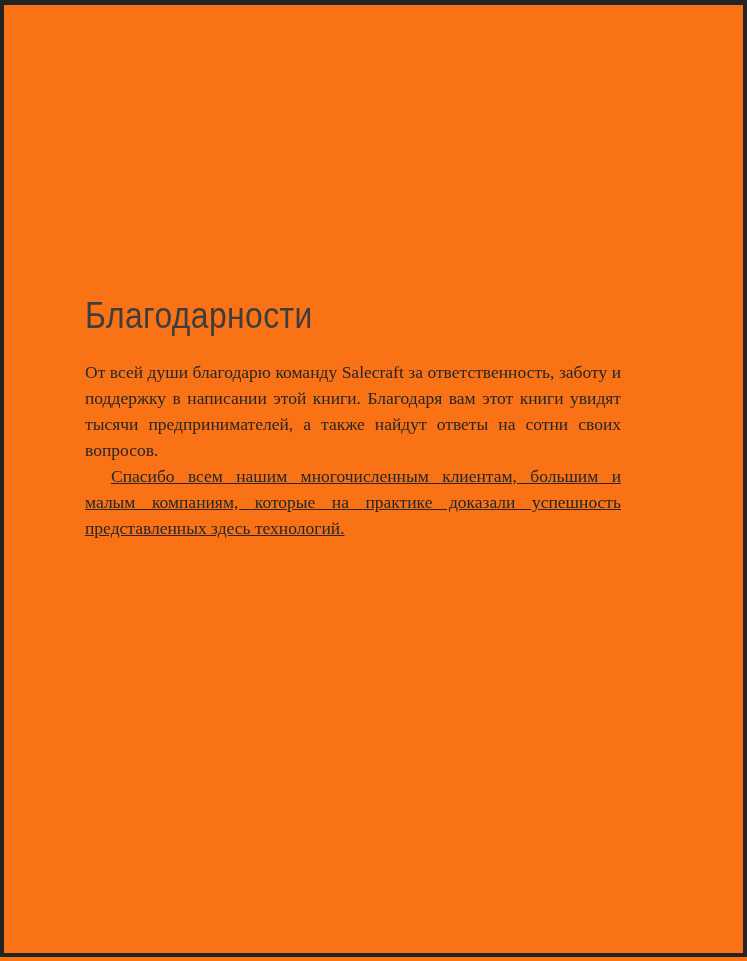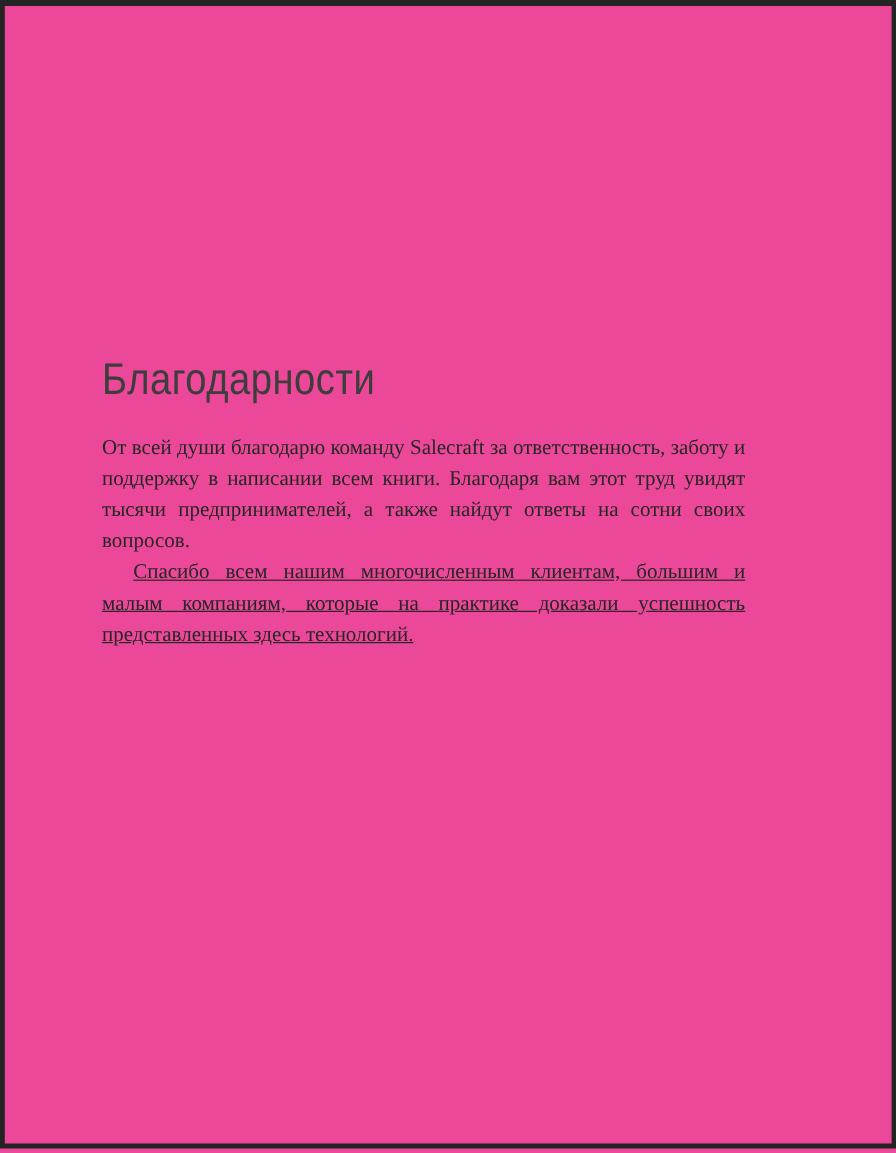--- a/index.html
+++ b/index.html
@@ -4,21 +4,21 @@
 <style>
   html, body {
     margin: 0;
     padding: 0;
     background: #ffffff;
   }
   .scan {
     position: relative;
     width: 747px;
     height: 961px;
-    background: #ec4899;
+    background: #f97316;
     overflow: hidden;
     font-family: "Liberation Serif", "DejaVu Serif", serif;
   }
   
   .frame {
     position: absolute;
     left: 0;
     top: 0;
     right: 0;
     bottom: 4px;
@@ -62,17 +62,17 @@
 </head>
 <body>
 
 <div class="scan">
   <div class="frame"></div>
 
   <div class="content">
     <h1 class="chapter-heading">Благодарности</h1>
 
     <div class="body-text">
-      <p>От всей души благодарю команду Salecraft за ответственность, заботу и поддержку в написании всем книги. Благодаря вам этот труд увидят тысячи предпринимателей, а также найдут ответы на сотни своих вопросов.</p>
+      <p>От всей души благодарю команду Salecraft за ответственность, заботу и поддержку в написании этой книги. Благодаря вам этот книги увидят тысячи предпринимателей, а также найдут ответы на сотни своих вопросов.</p>
       <p class="indented">Спасибо всем нашим многочисленным клиентам, большим и малым компаниям, которые на практике доказали успешность представленных здесь технологий.</p>
     </div>
   </div>
 </div>
 
 </body></html>

